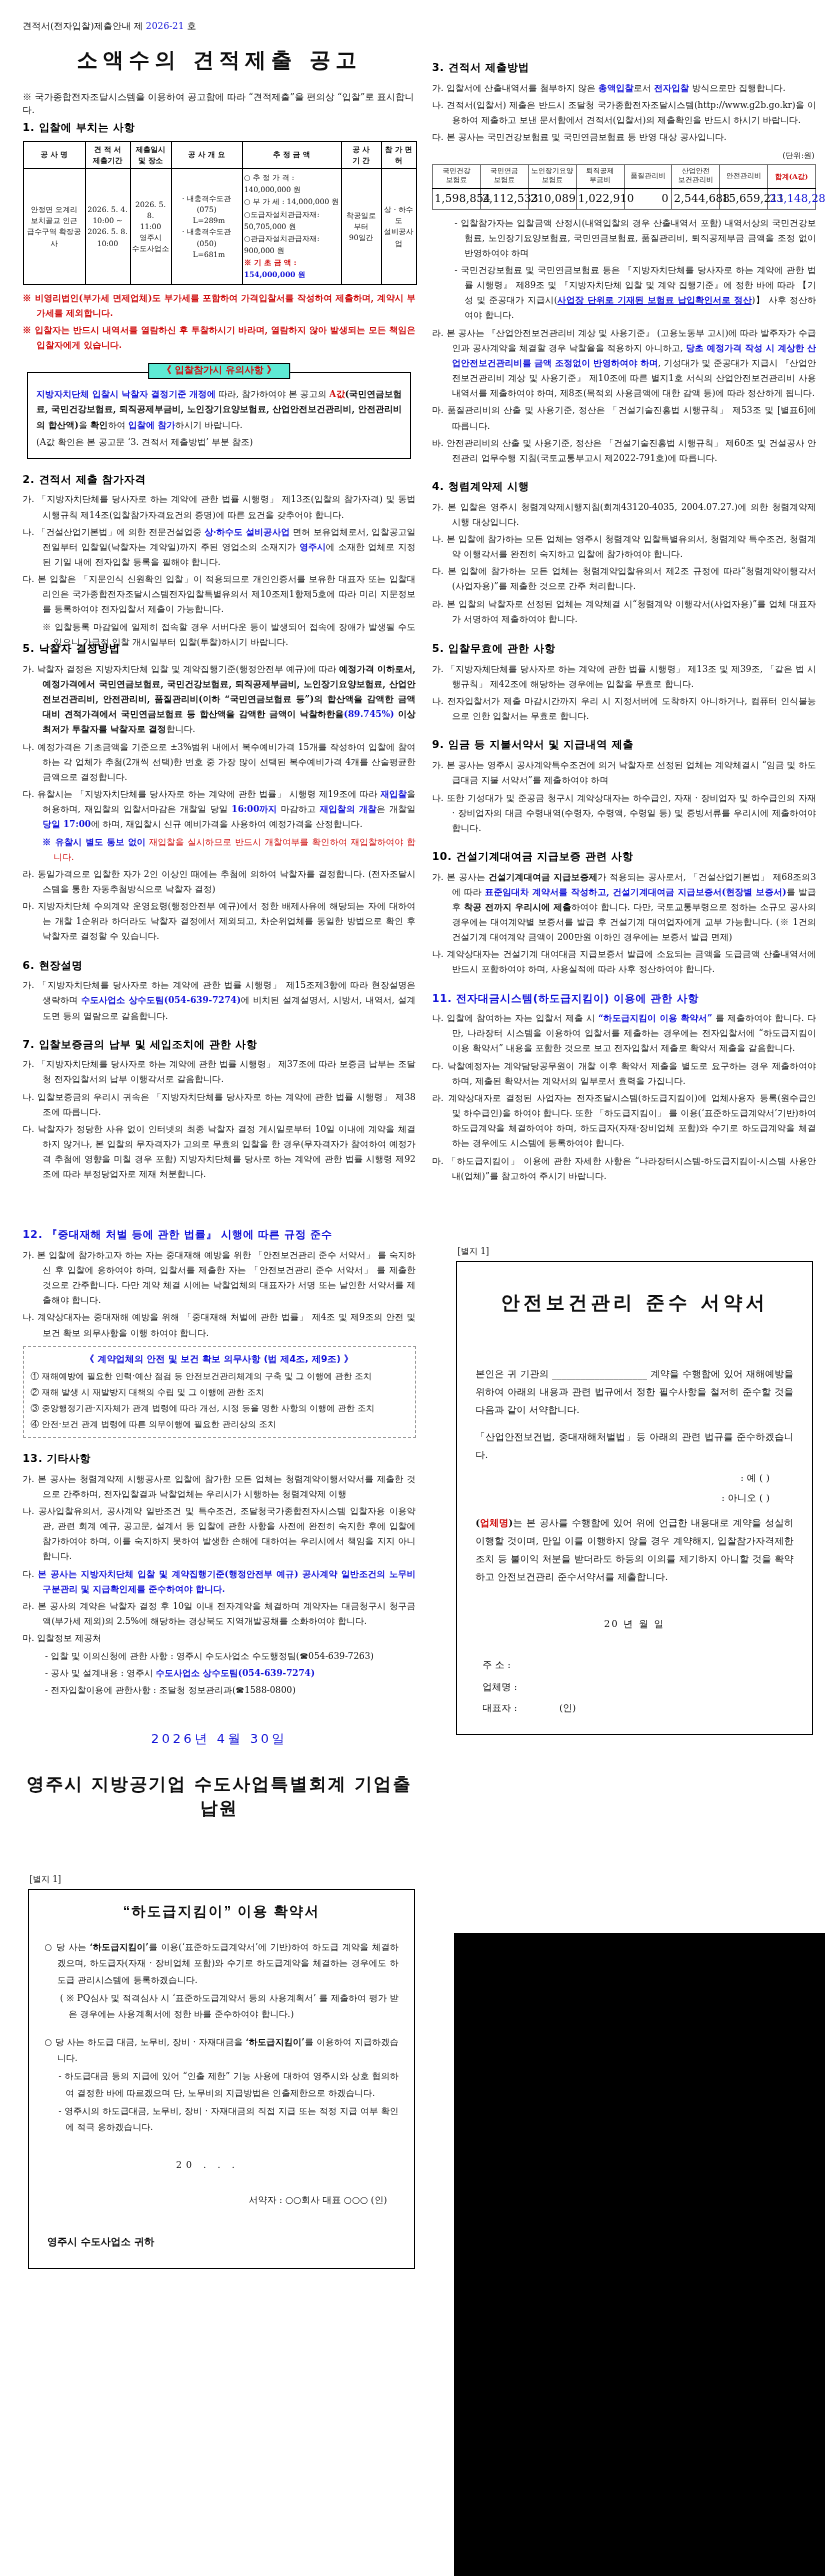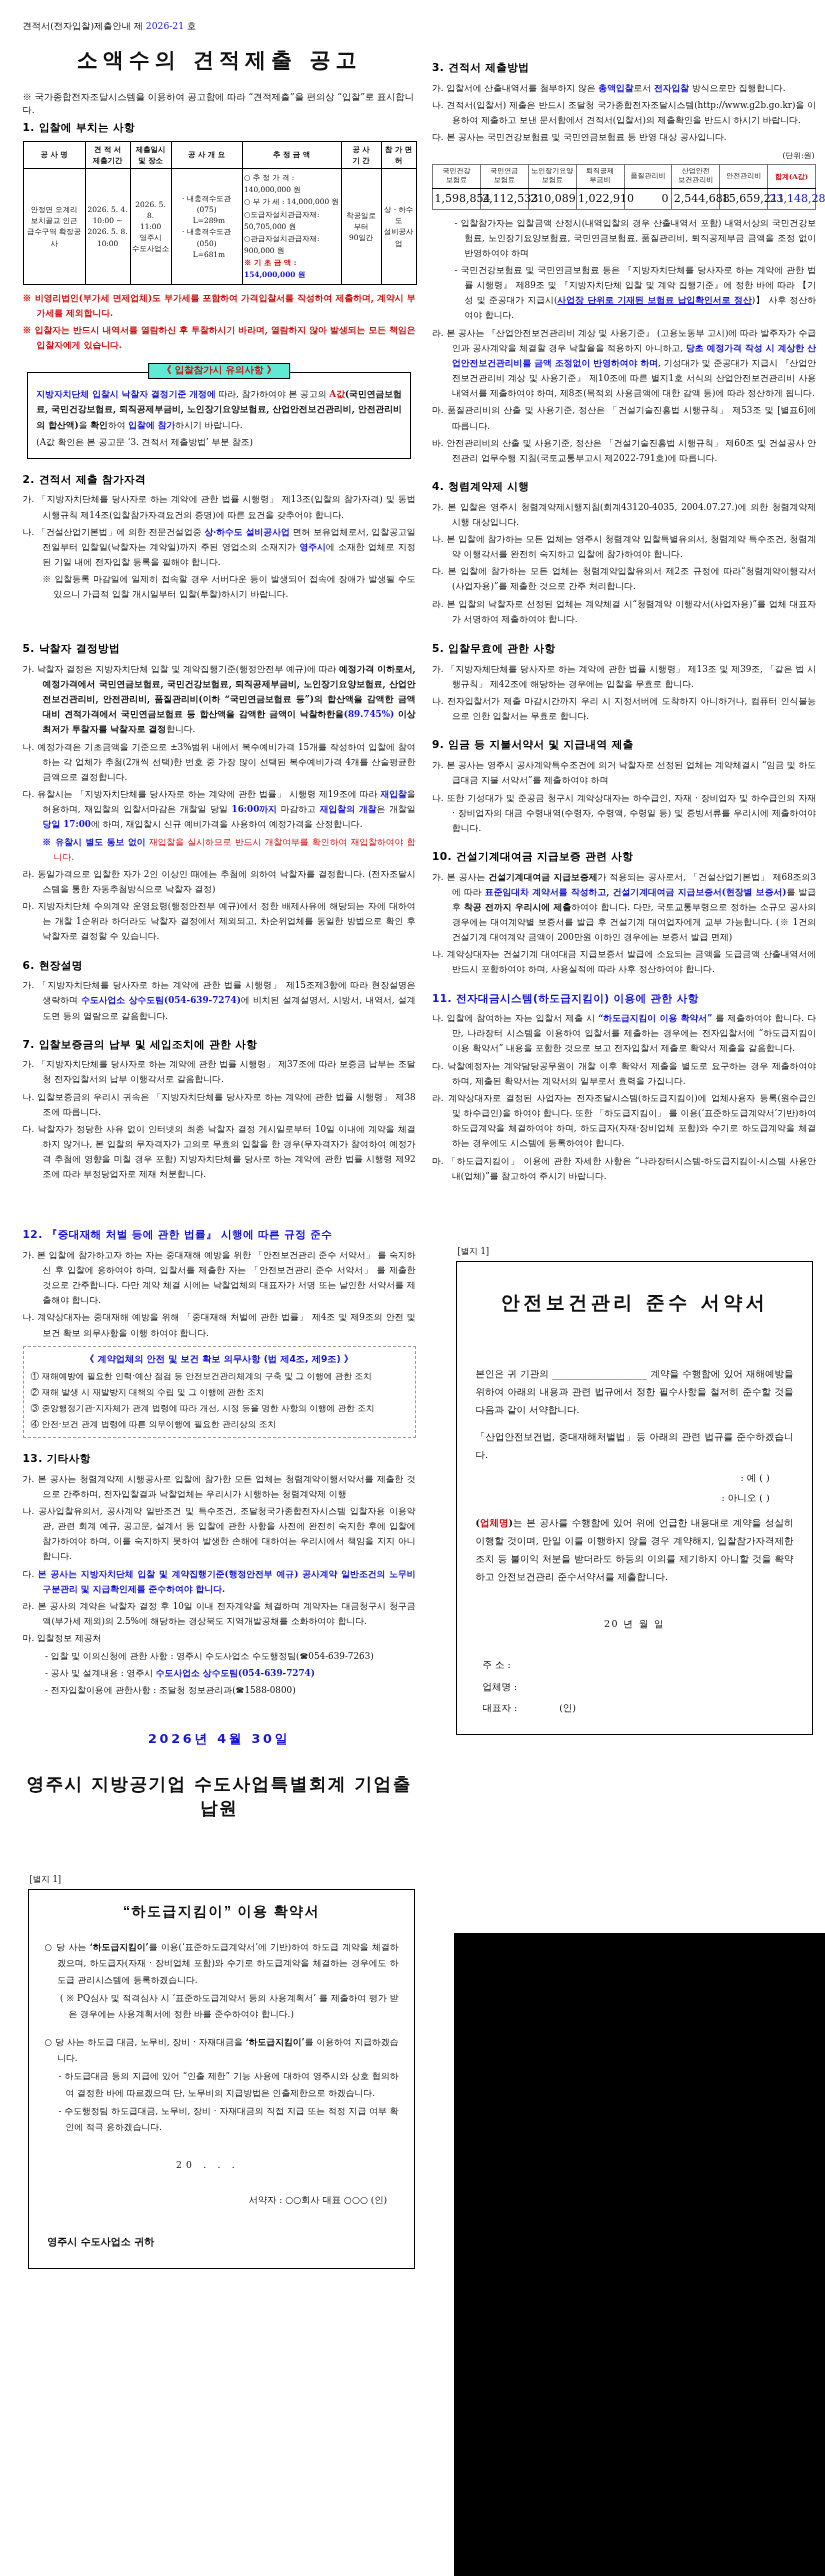--- a/index.html
+++ b/index.html
@@ -55,21 +55,21 @@
   table.t3 td{text-align:right;padding-right:2.8px;font-size:11px;}
   table.t3 th.red{color:#d01010;font-weight:bold;}
   table.t3 td.blue{color:#1515d8;}
   .unit{font-size:7.8px;text-align:right;margin:4.2px 1.4px 0 0;}
   
   .dashedbox{border:1.1px dashed #999;padding:4.2px 7px;margin:5.7px 0 4.2px 0;}
   .dashedbox .dtitle{text-align:center;font-weight:bold;color:#1515d8;font-size:9.2px;
        font-family:"DejaVu Sans","Liberation Sans",sans-serif;margin:1.4px 0 2.8px 0;}
   .dashedbox p.li{padding-left:11.3px;text-indent:-11.3px;font-size:8.5px;margin:1.4px 0;}
   
-  .f-date{color:#1515d8;font-weight:bold;font-size:12.7px;text-align:center;
+  .f-date{color:#1515d8;font-weight:normal;font-size:12.7px;text-align:center;
        letter-spacing:2.8px;margin:32.5px 0 24px 0;font-family:"DejaVu Sans","Liberation Sans",sans-serif;}
   .f-signer{font-size:17.7px;font-weight:bold;text-align:center;letter-spacing:1.4px;
        font-family:"DejaVu Sans","Liberation Sans",sans-serif;}
   
   .byulji{font-size:8.5px;margin:0 0 2.8px 1.4px;}
   .formbox{border:1.1px solid #000;background:#fff;}
   .form1{padding:24px 18.4px 18.4px 18.4px;}
   .form1 .ftitle{text-align:center;font-weight:bold;font-size:19px;letter-spacing:3.5px;
        font-family:"DejaVu Sans","Liberation Sans",sans-serif;margin:4.2px 0 49px 0;}
   .form1 p.body{font-size:9.5px;line-height:1.9;text-align:justify;margin:8.5px 0;}
@@ -143,20 +143,21 @@
   <div class="notice">
     <div class="notice-title">《 입찰참가시 유의사항 》</div>
     <p class="li"><span class="st-blb">지방자치단체 입찰시 낙찰자 결정기준 개정에</span><span> 따라, 참가하여야 본 공고의 </span><span class="st-rb">A값</span><span class="st-b">(국민연금보험료, 국민건강보험료, 퇴직공제부금비, 노인장기요양보험료, 산업안전보건관리비, 안전관리비의 합산액)</span><span>을 </span><span class="st-b">확인</span><span>하여 </span><span class="st-blb">입찰에 참가</span><span>하시기 바랍니다.</span></p>
     <p class="li">(A값 확인은 본 공고문 ‘3. 견적서 제출방법’ 부분 참조)</p>
   </div>
 
   <h2 class="sec">2. 견적서 제출 참가자격</h2>
   <div>
       <p class="li"><span>가. 「지방자치단체를 당사자로 하는 계약에 관한 법률 시행령」 제13조(입찰의 참가자격) 및 동법 시행규칙 제14조(입찰참가자격요건의 증명)에 따른 요건을 갖추어야 합니다.</span></p>
       <p class="li"><span>나. 「건설산업기본법」에 의한 전문건설업중 </span><span class="st-blb">상·하수도 설비공사업</span><span> 면허 보유업체로서, 입찰공고일 전일부터 입찰일(낙찰자는 계약일)까지 주된 영업소의 소재지가 </span><span class="st-blb">영주시</span><span>에 소재한 업체로 지정된 기일 내에 전자입찰 등록을 필해야 합니다.</span></p>
+      <p class="li"><span>다. 본 입찰은 「지문인식 신원확인 입찰」이  적용되므로 개인인증서를 보유한 대표자 또는 입찰대리인은 국가종합전자조달시스템전자입찰특별유의서 제10조제1항제5호에 따라 미리 지문정보를 등록하여야 전자입찰서 제출이 가능합니다.</span></p>
       <p class="li note"><span>※ 입찰등록 마감일에 일제히 접속할 경우 서버다운 등이 발생되어 접속에 장애가 발생될 수도 있으니 가급적 입찰 개시일부터 입찰(투찰)하시기 바랍니다.</span></p>
     </div>
 </div>
 
 <div class="band" style="left:432px;top:57px;width:384px;">
   <h2 class="sec first">3. 견적서 제출방법</h2>
   <div>
       <p class="li"><span>가. 입찰서에 산출내역서를 첨부하지 않은 </span><span class="st-blb">총액입찰</span><span>로서 </span><span class="st-blb">전자입찰</span><span> 방식으로만 집행합니다.</span></p>
       <p class="li"><span>나. 견적서(입찰서) 제출은 반드시 조달청 국가종합전자조달시스템(http://www.g2b.go.kr)을 이용하여 제출하고 보낸 문서함에서 견적서(입찰서)의 제출확인을 반드시 하시기 바랍니다.</span></p>
       <p class="li"><span>다. 본 공사는 국민건강보험료 및 국민연금보험료 등 반영 대상 공사입니다.</span></p>
@@ -298,21 +299,21 @@
 
 <div class="band" style="left:28px;top:1874px;width:387px;">
   <p class="byulji">[별지 1]</p>
   <div class="formbox form2">
     <div class="ftitle">“하도급지킴이” 이용 확약서</div>
     <div>
         <p class="li"><span>○  당 사는 </span><span class="st-b">‘하도급지킴이’</span><span>를 이용(‘표준하도급계약서’에 기반)하여 하도급 계약을 체결하겠으며, 하도급자(자재 · 장비업체 포함)와 수기로 하도급계약을 체결하는 경우에도 하도급 관리시스템에 등록하겠습니다.</span></p>
         <p class="li sub"><span>( ※  PQ심사 및 적격심사 시 ‘표준하도급계약서 등의 사용계획서’ 를 제출하여 평가 받은 경우에는 사용계획서에 정한 바를 준수하여야 합니다.)</span></p>
         <p class="li gap"><span>○  당 사는 하도급 대금, 노무비, 장비 · 자재대금을 </span><span class="st-b">‘하도급지킴이’</span><span>를 이용하여 지급하겠습니다.</span></p>
         <p class="li sub2"><span>- 하도급대금 등의 지급에 있어 “인출 제한” 기능 사용에 대하여 영주시와 상호 협의하여 결정한 바에 따르겠으며 단, 노무비의 지급방법은 인출제한으로 하겠습니다.</span></p>
-        <p class="li sub2"><span>- 수도행정팀 하도급대금, 노무비, 장비 · 자재대금의 직접 지급 또는 적정 지급 여부 확인에 적극 응하겠습니다.</span></p>
+        <p class="li sub2"><span>- 영주시의 하도급대금, 노무비, 장비 · 자재대금의 직접 지급 또는 적정 지급 여부 확인에 적극 응하겠습니다.</span></p>
       </div>
     <p class="fdate">20    .        .        .</p>
     <p class="fsigner">서약자 : ○○회사   대표 ○○○ (인)</p>
     <p class="frecv">영주시 수도사업소 귀하</p>
   </div>
 </div>
 
 <div class="blackrect"></div>
 
 

